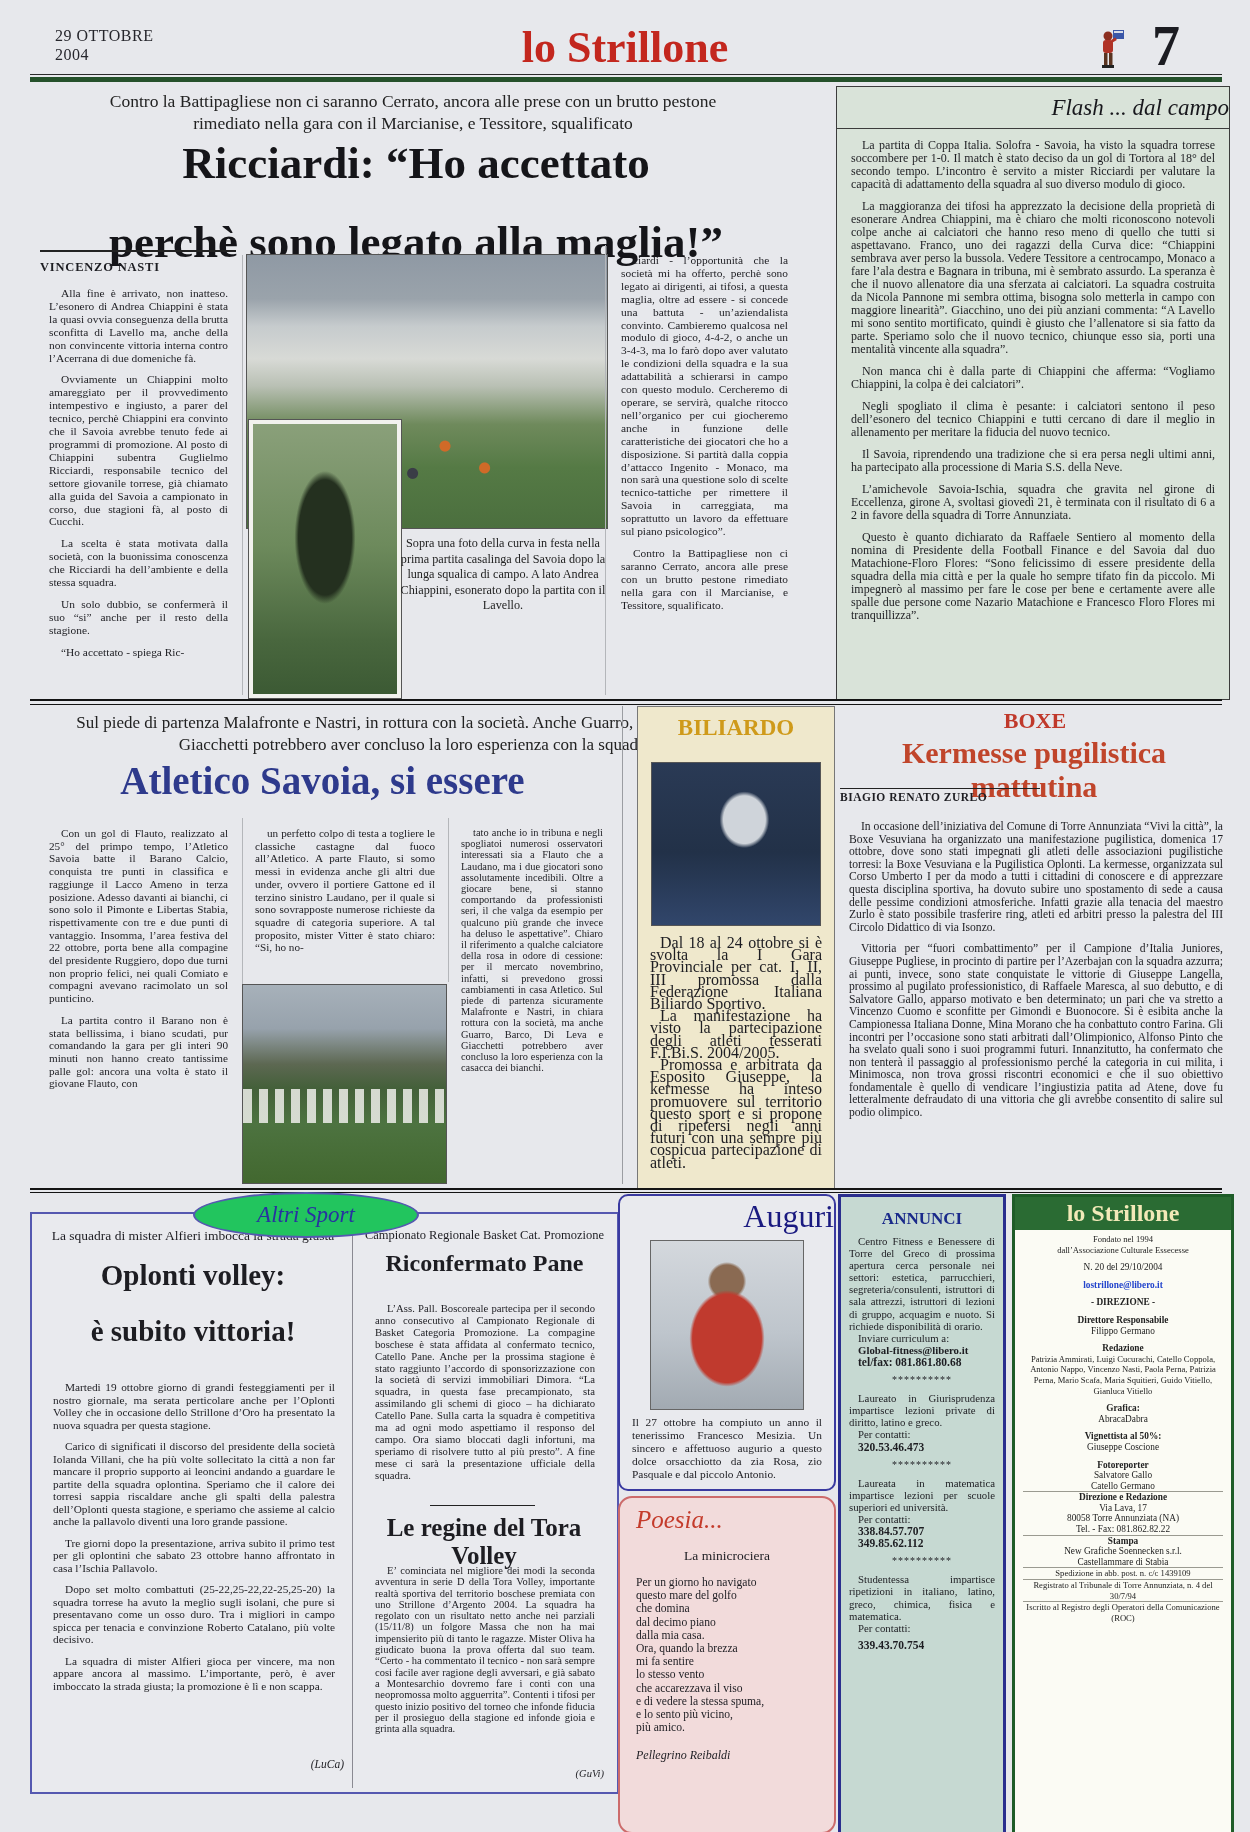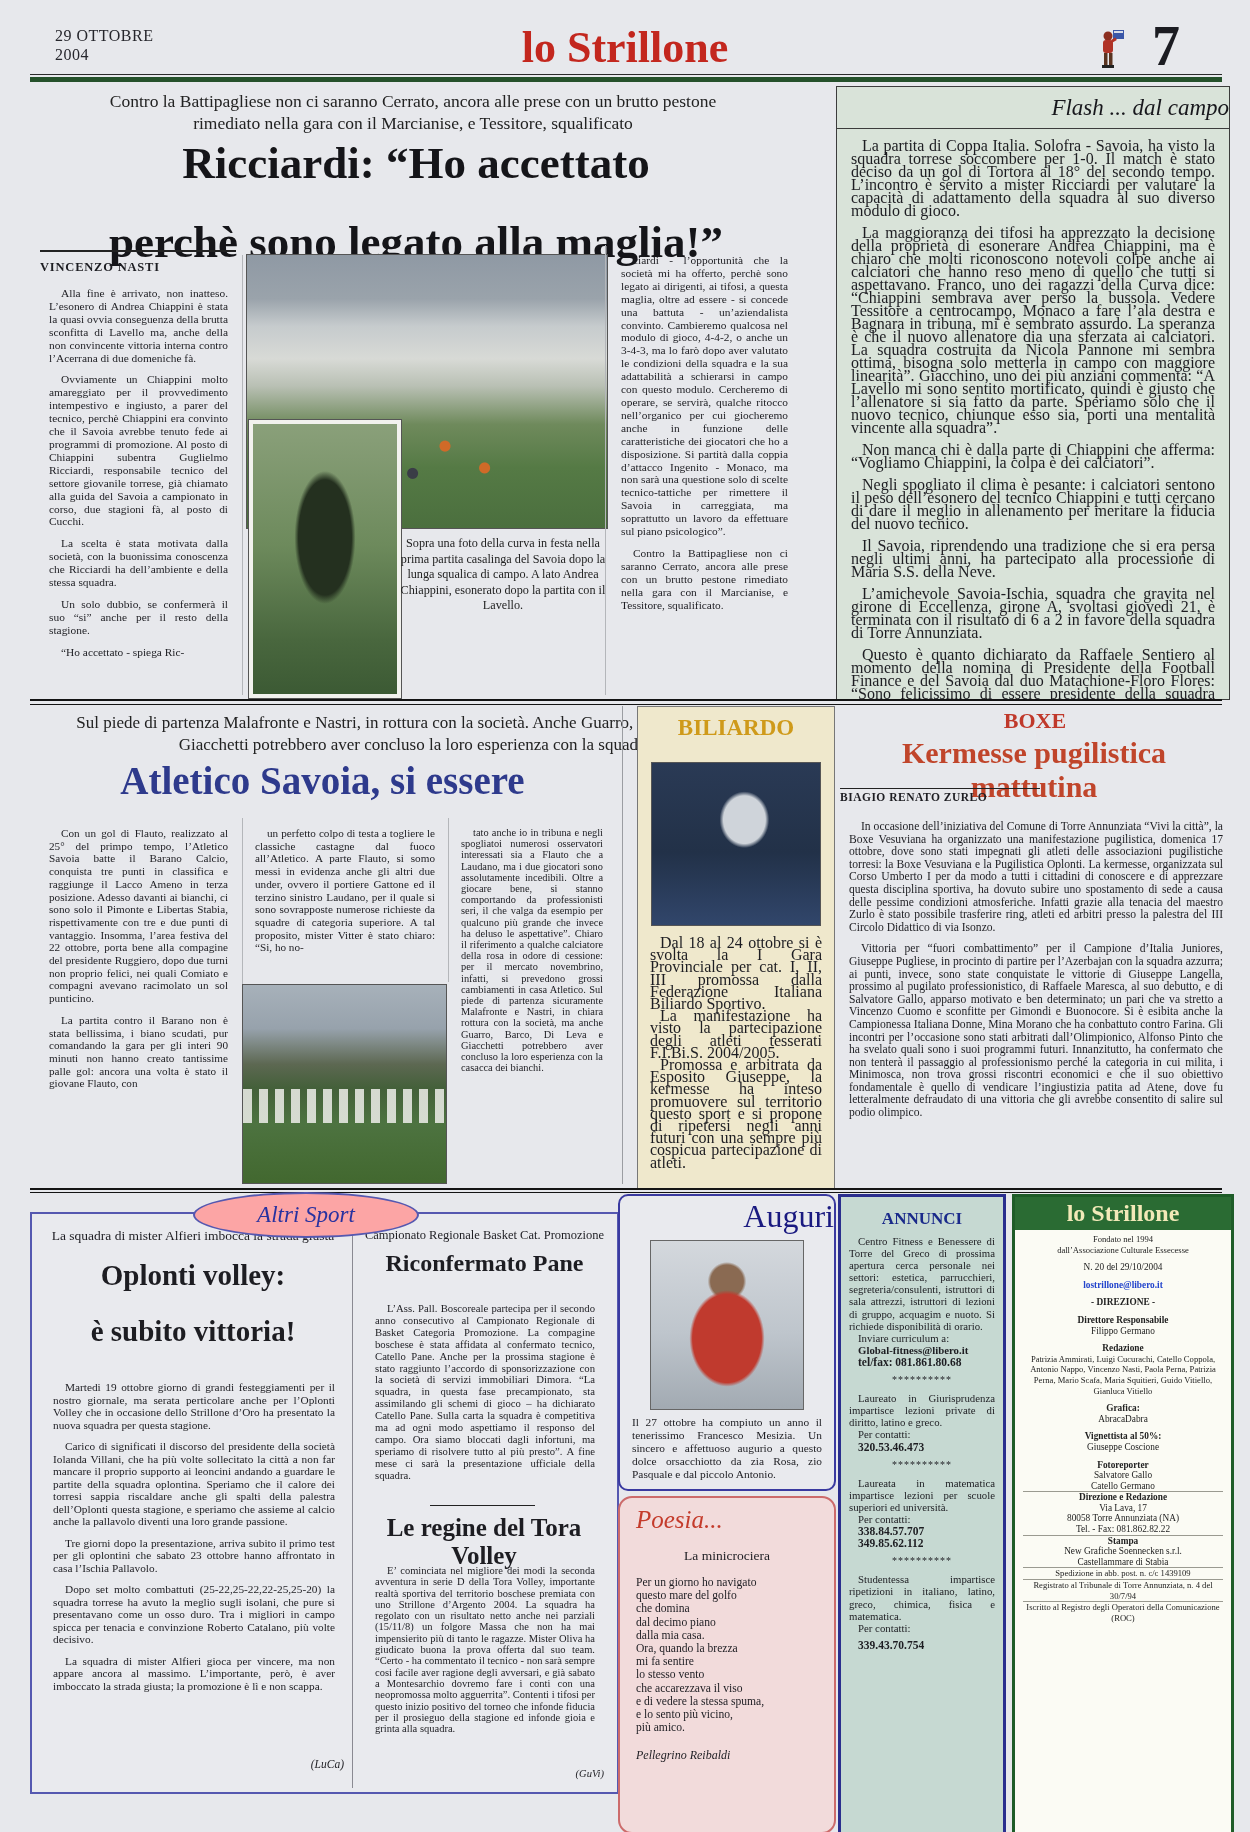--- a/index.html
+++ b/index.html
@@ -38,21 +38,21 @@
        linear-gradient(180deg,#8f99a4 0%,#9aa3ab 16%,#c6cbcd 26%,#d8dad6 38%,#b9c0b4 48%,#6f8a5c 62%,#557a45 78%,#4b6f3e 100%);}
   .b1-port{left:249px;top:420px;width:144px;height:270px;border:4px solid #f2f2ee;
      background:radial-gradient(ellipse at 50% 42%, #24301f 0 26%, rgba(0,0,0,0) 30%),
        linear-gradient(180deg,#8aa07a 0%,#6d8a5c 45%,#49673e 80%,#3c5a34 100%);
      box-shadow:0 0 0 1px #555;}
   .b1-cap{left:398px;top:536px;width:210px;font-size:12.2px;line-height:15.5px;text-align:center;color:#222;}
   
   .fx-box{left:836px;top:86px;width:392px;height:612px;background:#d9e3d9;border:1px solid #3c3c3c;}
   .fx-title{border-bottom:1px solid #3c3c3c;text-align:right;font-style:italic;font-size:23px;
             padding:8px 0 7px;color:#17171c;}
-  .fx-body{padding:10px 14px 0;font-size:16px;line-height:13px;}
+  .fx-body{padding:10px 14px 0;font-size:12px;line-height:13px;}
   .fx-body p{margin:0 0 9px;text-indent:11px;text-align:justify;}
   
   .dv1{left:30px;top:699px;width:1192px;border-top:2.5px solid #141414;border-bottom:1px solid #141414;height:3px;}
   .dv2{left:30px;top:1188px;width:1192px;border-top:2px solid #141414;border-bottom:1px solid #141414;height:2px;}
   
   .b2-kicker{left:50px;top:712px;width:730px;font-size:17px;line-height:21.5px;color:#222;}
   .b2-head{left:35px;top:758px;width:575px;font-size:39px;font-weight:bold;color:#2e3a8c;}
   .b2-col{font-size:11.2px;line-height:12.7px;}
   .b2-c1{left:40px;top:818px;width:197px;height:366px;}
   .b2-c2{left:246px;top:818px;width:198px;height:164px;}
@@ -75,21 +75,21 @@
   .bil-body{padding:12px 12px 0;font-size:16px;line-height:12.2px;}
   .bil-body p{margin:0;text-indent:10px;text-align:justify;}
   
   .bx-label{left:840px;top:708px;width:390px;text-align:center;font-size:22px;font-weight:bold;color:#c0392b;}
   .bx-head{left:836px;top:736px;width:396px;text-align:center;font-size:30px;font-weight:bold;color:#c0452b;}
   .bx-byline{left:840px;top:788px;width:200px;font-size:11.5px;font-weight:bold;letter-spacing:.5px;border-top:1.5px solid #222;padding-top:2px;}
   .bx-body{left:840px;top:812px;width:392px;height:372px;font-size:11.6px;line-height:12.6px;}
   
   .as-box{left:30px;top:1212px;width:585px;height:578px;border:2px solid #5558b0;background:#e9eaee;}
   .as-oval{left:193px;top:1192px;width:222px;height:42px;border:2px solid #5558b0;border-radius:50%;
-           background:#fca5a5;display:flex;align-items:center;justify-content:center;
+           background:#22c55e;display:flex;align-items:center;justify-content:center;
            font-style:italic;font-size:23px;color:#2832a0;z-index:4;}
   .as-vr{left:352px;top:1214px;width:1px;height:574px;background:#8a8a92;}
   .vo-kicker{left:38px;top:1228px;width:310px;font-size:13.5px;text-align:center;}
   .vo-head1,.vo-head2{left:38px;width:310px;text-align:center;font-size:29px;font-weight:bold;line-height:34px;}
   .vo-head1{top:1258px;}
   .vo-head2{top:1294px;margin-top:20px;}
   .vo-body{left:44px;top:1372px;width:300px;height:382px;font-size:11.3px;line-height:12.5px;}
   .vo-sig{left:44px;top:1758px;width:300px;text-align:right;font-style:italic;font-size:11.5px;}
   .bk-kicker{left:362px;top:1228px;width:245px;font-size:12.5px;text-align:center;}
   .bk-head{left:362px;top:1250px;width:245px;text-align:center;font-size:24px;font-weight:bold;}

